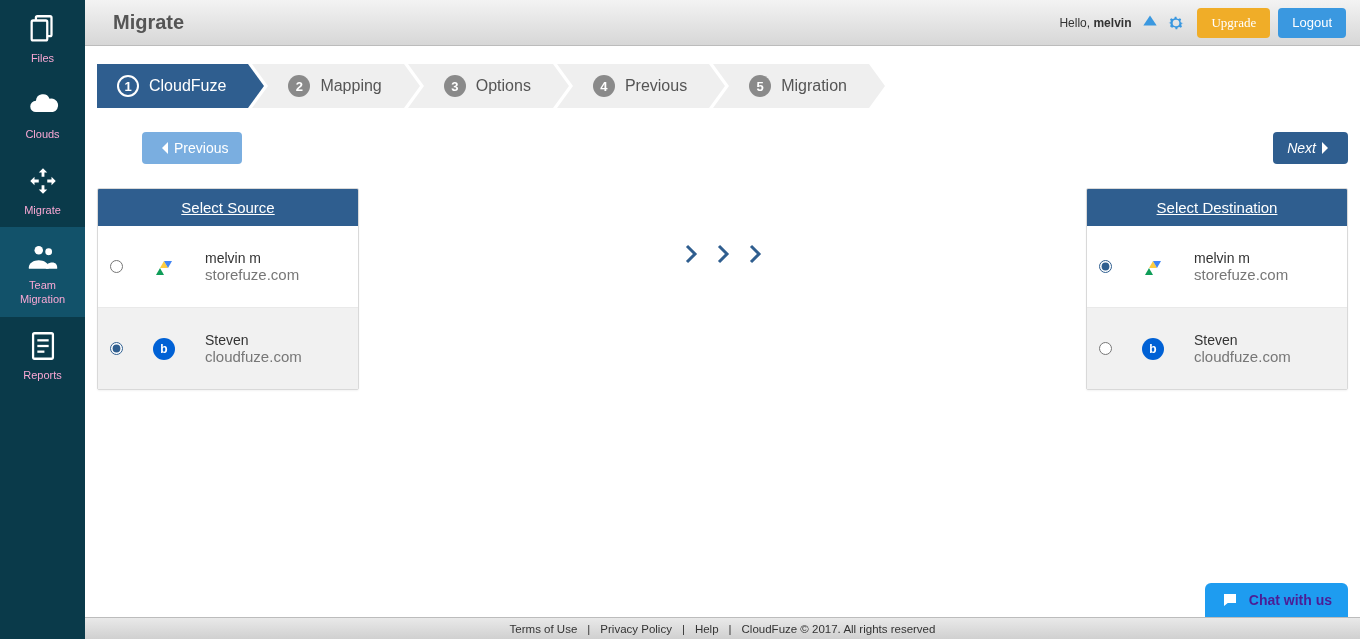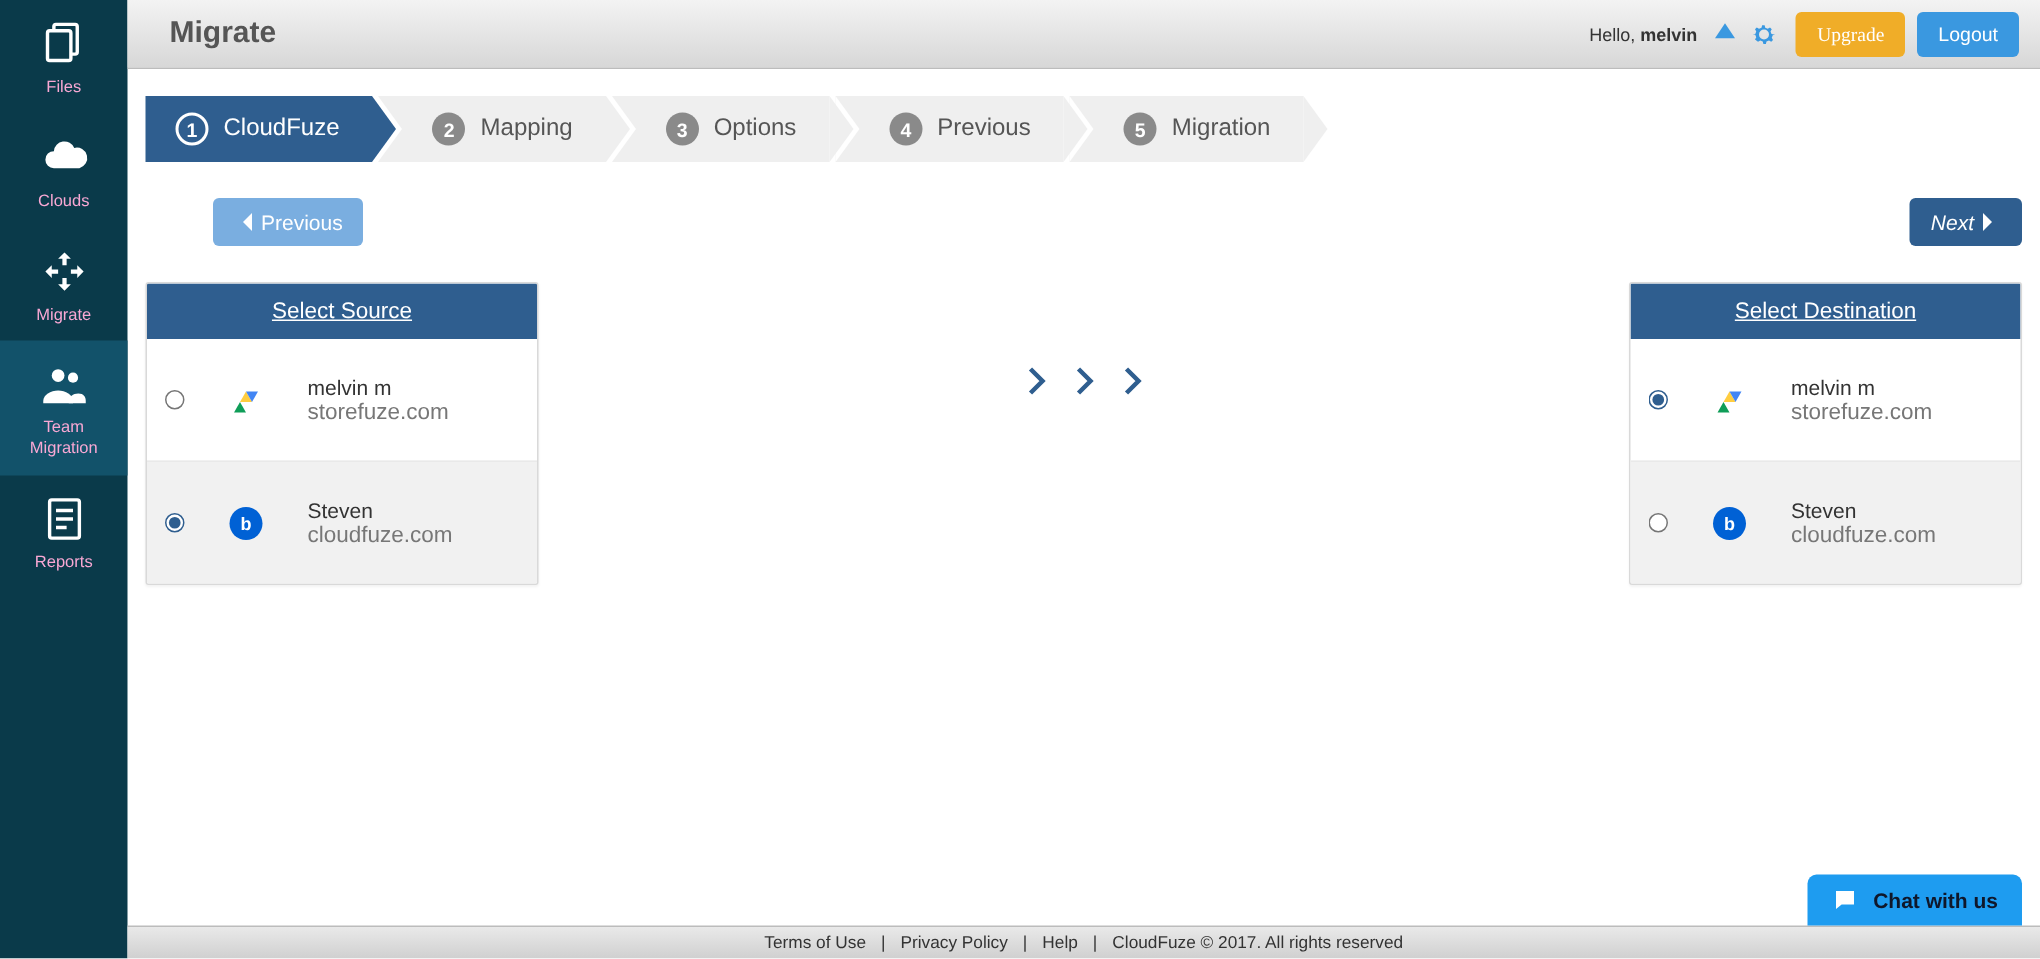--- a/index.html
+++ b/index.html
@@ -60,21 +60,21 @@
   .row .txt .dom  { font-size: 15px; color: #777; }
 
   .arrows { display: flex; gap: 8px; align-items: center; margin-top: 54px; }
   .arrows svg { width: 24px; height: 24px; }
 
   
   .footer { height: 22px; background: linear-gradient(#e9e9e9, #d0d0d0); border-top: 1px solid #bcbcbc; font-size: 11.5px; color: #333; display: flex; align-items: center; justify-content: center; gap: 10px; }
   .footer a { color: #333; text-decoration: none; cursor: pointer; }
 
   
-  .chat { position: absolute; right: 12px; bottom: 0; height: 34px; background: #1e9cf0; color: #0f172a; border-radius: 6px 6px 0 0; display: flex; align-items: center; padding: 0 16px; gap: 10px; font-weight: 700; font-size: 14px; cursor: pointer; }
+  .chat { position: absolute; right: 12px; bottom: 0; height: 34px; background: #1e9cf0; color: #4c1d95; border-radius: 6px 6px 0 0; display: flex; align-items: center; padding: 0 16px; gap: 10px; font-weight: 700; font-size: 14px; cursor: pointer; }
 </style>
 </head>
 <body>
 
 <div class="sidebar">
   <div class="nav-item">
     <svg class="ico" viewBox="0 0 24 24" fill="none" stroke="#fff" stroke-width="1.6">
       <rect x="7" y="3" width="11" height="14" rx="1"></rect>
         <rect x="4" y="6" width="11" height="14" rx="1" fill="#0a3a4a"></rect>
     </svg>

